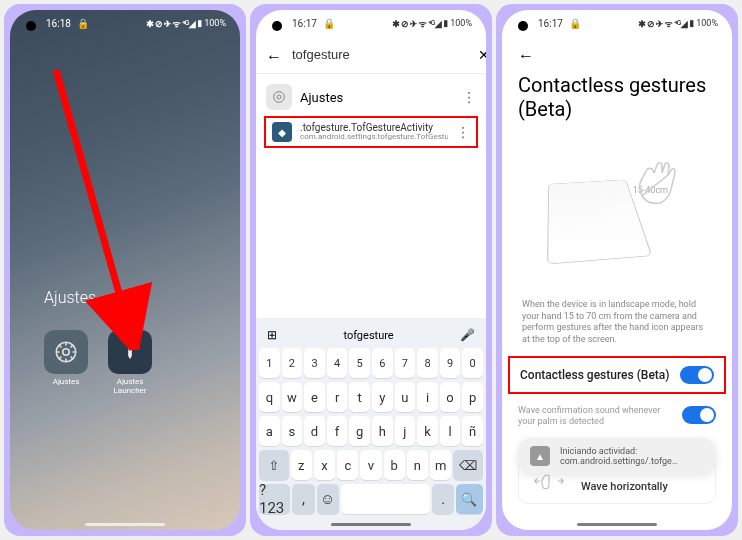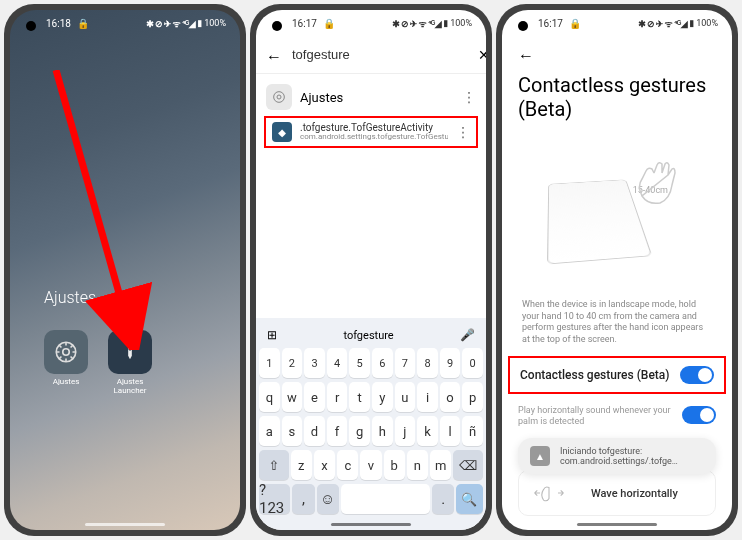--- a/index.html
+++ b/index.html
@@ -8,22 +8,22 @@
       background: #f0f0f0;
       display: flex;
       gap: 4px;
       padding: 4px;
       width: 742px;
       height: 540px;
     }
     .phone {
       width: 244px;
       height: 532px;
-      background: #404040;
-      border-radius: 30px;
+      background: #c4b5fd;
+      border-radius: 16px;
       padding: 6px;
       position: relative;
       overflow: hidden;
     }
     .screen {
       width: 100%;
       height: 100%;
       border-radius: 26px;
       overflow: hidden;
       position: relative;
@@ -298,27 +298,27 @@
       border-radius: 4px;
       display:flex; align-items:center; justify-content:center;
       color:#fff; font-size:10px;
     }
     .p3 .available-label {
       padding: 4px 20px;
       font-size: 9px;
       color: #ccc;
     }
     .p3 .wave-option {
-      margin: 16px 16px;
+      margin: 4px 16px;
       padding: 10px 12px;
       border: 1px solid #eee;
       border-radius: 10px;
       display: flex;
-      align-items: center;
-      gap: 24px;
+      align-items: flex-end;
+      gap: 14px;
     }
     .p3 .wave-icon { width: 36px; height: 24px; position: relative; }
     .p3 .wave-label { font-size: 11px; color: #333; font-weight: 500; }
   </style>
 </head>
 <body>
 
 <div class="phone p1">
   <div class="screen">
     <div class="camera-hole"></div>
@@ -508,52 +508,52 @@
     <div class="illustration">
       <div class="phone-drawing"></div>
       <div class="distance-label">15-40cm</div>
       <svg class="hand-drawing" width="70" height="70">
         <g fill="none" stroke="#ccc" stroke-width="1.5">
           <path d="M20 45 Q15 35 20 28 L24 20 Q26 16 30 18 L32 22 M32 22 L35 14 Q37 10 40 13 L40 22 M40 22 L43 13 Q45 10 47 14 L46 24 M46 24 L50 18 Q53 16 53 22 L50 34 Q48 48 38 52 Q26 54 20 45 Z"></path>
         </g>
       </svg>
     </div>
 
-    <div class="help-text">When the device is in landscape mode, hold your hand 10 to 40 cm from the camera and perform gestures after the hand icon appears at the top of the screen.</div>
+    <div class="help-text">When the device is in landscape mode, hold your hand 15 to 70 cm from the camera and perform gestures after the hand icon appears at the top of the screen.</div>
 
     <div class="setting-row highlighted">
       <div class="setting-text">
         <div class="setting-label">Contactless gestures (Beta)</div>
       </div>
       <div class="toggle"></div>
     </div>
 
     <div class="setting-row">
       <div class="setting-text">
-        <div class="setting-desc">Play horizontally sound whenever your palm is detected</div>
+        <div class="setting-desc">Wave confirmation sound whenever your palm is detected</div>
       </div>
       <div class="toggle"></div>
     </div>
 
     <div class="available-label">Availab</div>
 
     <div class="wave-option">
       <svg class="wave-icon" viewBox="0 0 40 24">
         <g fill="none" stroke="#bbb" stroke-width="1.2">
           <path d="M14 20 Q10 14 14 8 Q16 4 20 6 L20 18 Q18 22 14 20"></path>
           <path d="M4 12 L10 12 M4 12 L7 9 M4 12 L7 15"></path>
           <path d="M36 12 L30 12 M36 12 L33 9 M36 12 L33 15"></path>
         </g>
       </svg>
       <div class="wave-label">Wave horizontally</div>
     </div>
 
     <div class="toast">
       <div class="toast-icon">▲</div>
       <div>
-        <div>Iniciando tofgesture:</div>
+        <div>Iniciando actividad:</div>
         <div>com.android.settings/.tofge…</div>
       </div>
     </div>
 
     <div class="gesture-bar"></div>
   </div>
 </div>
 
 </body></html>

